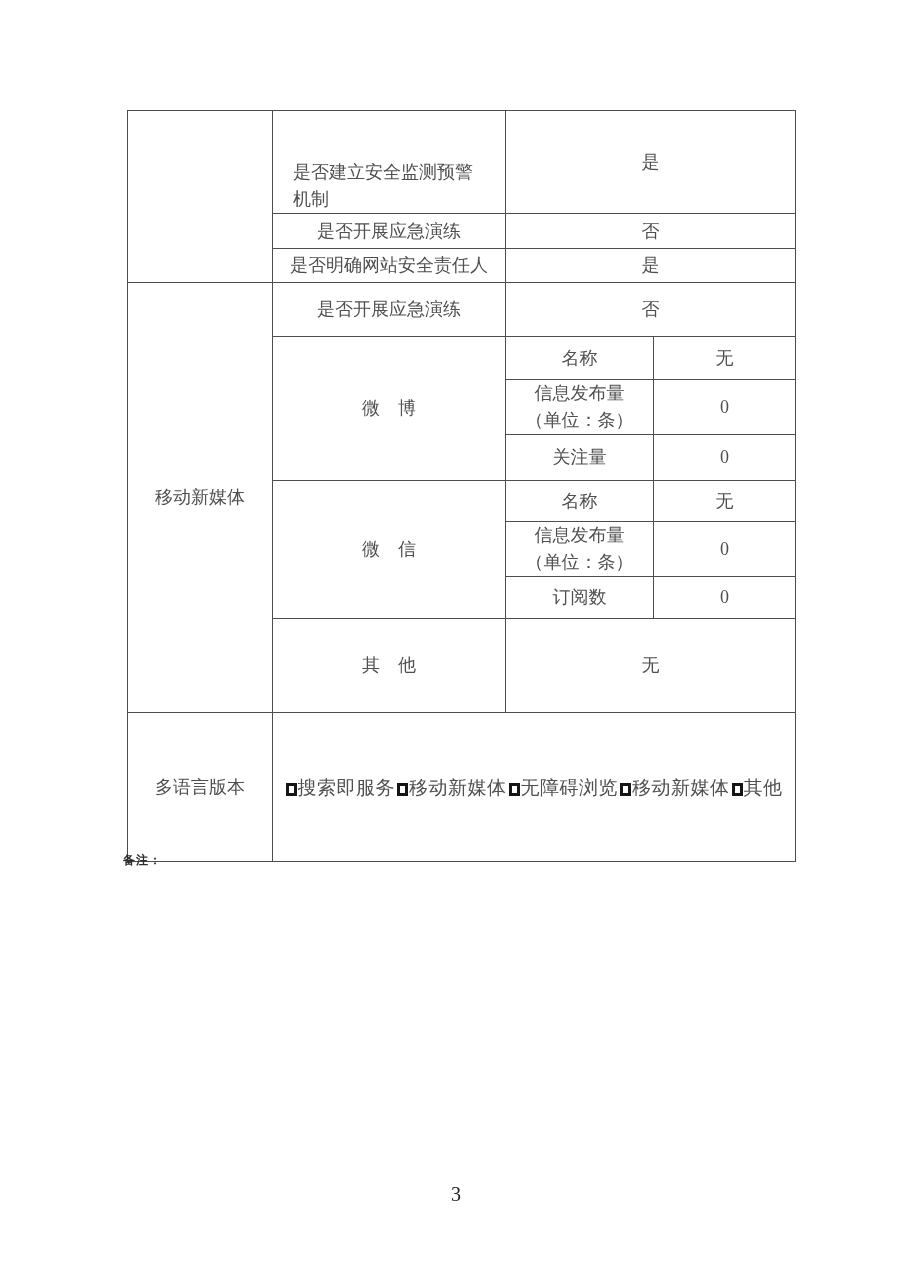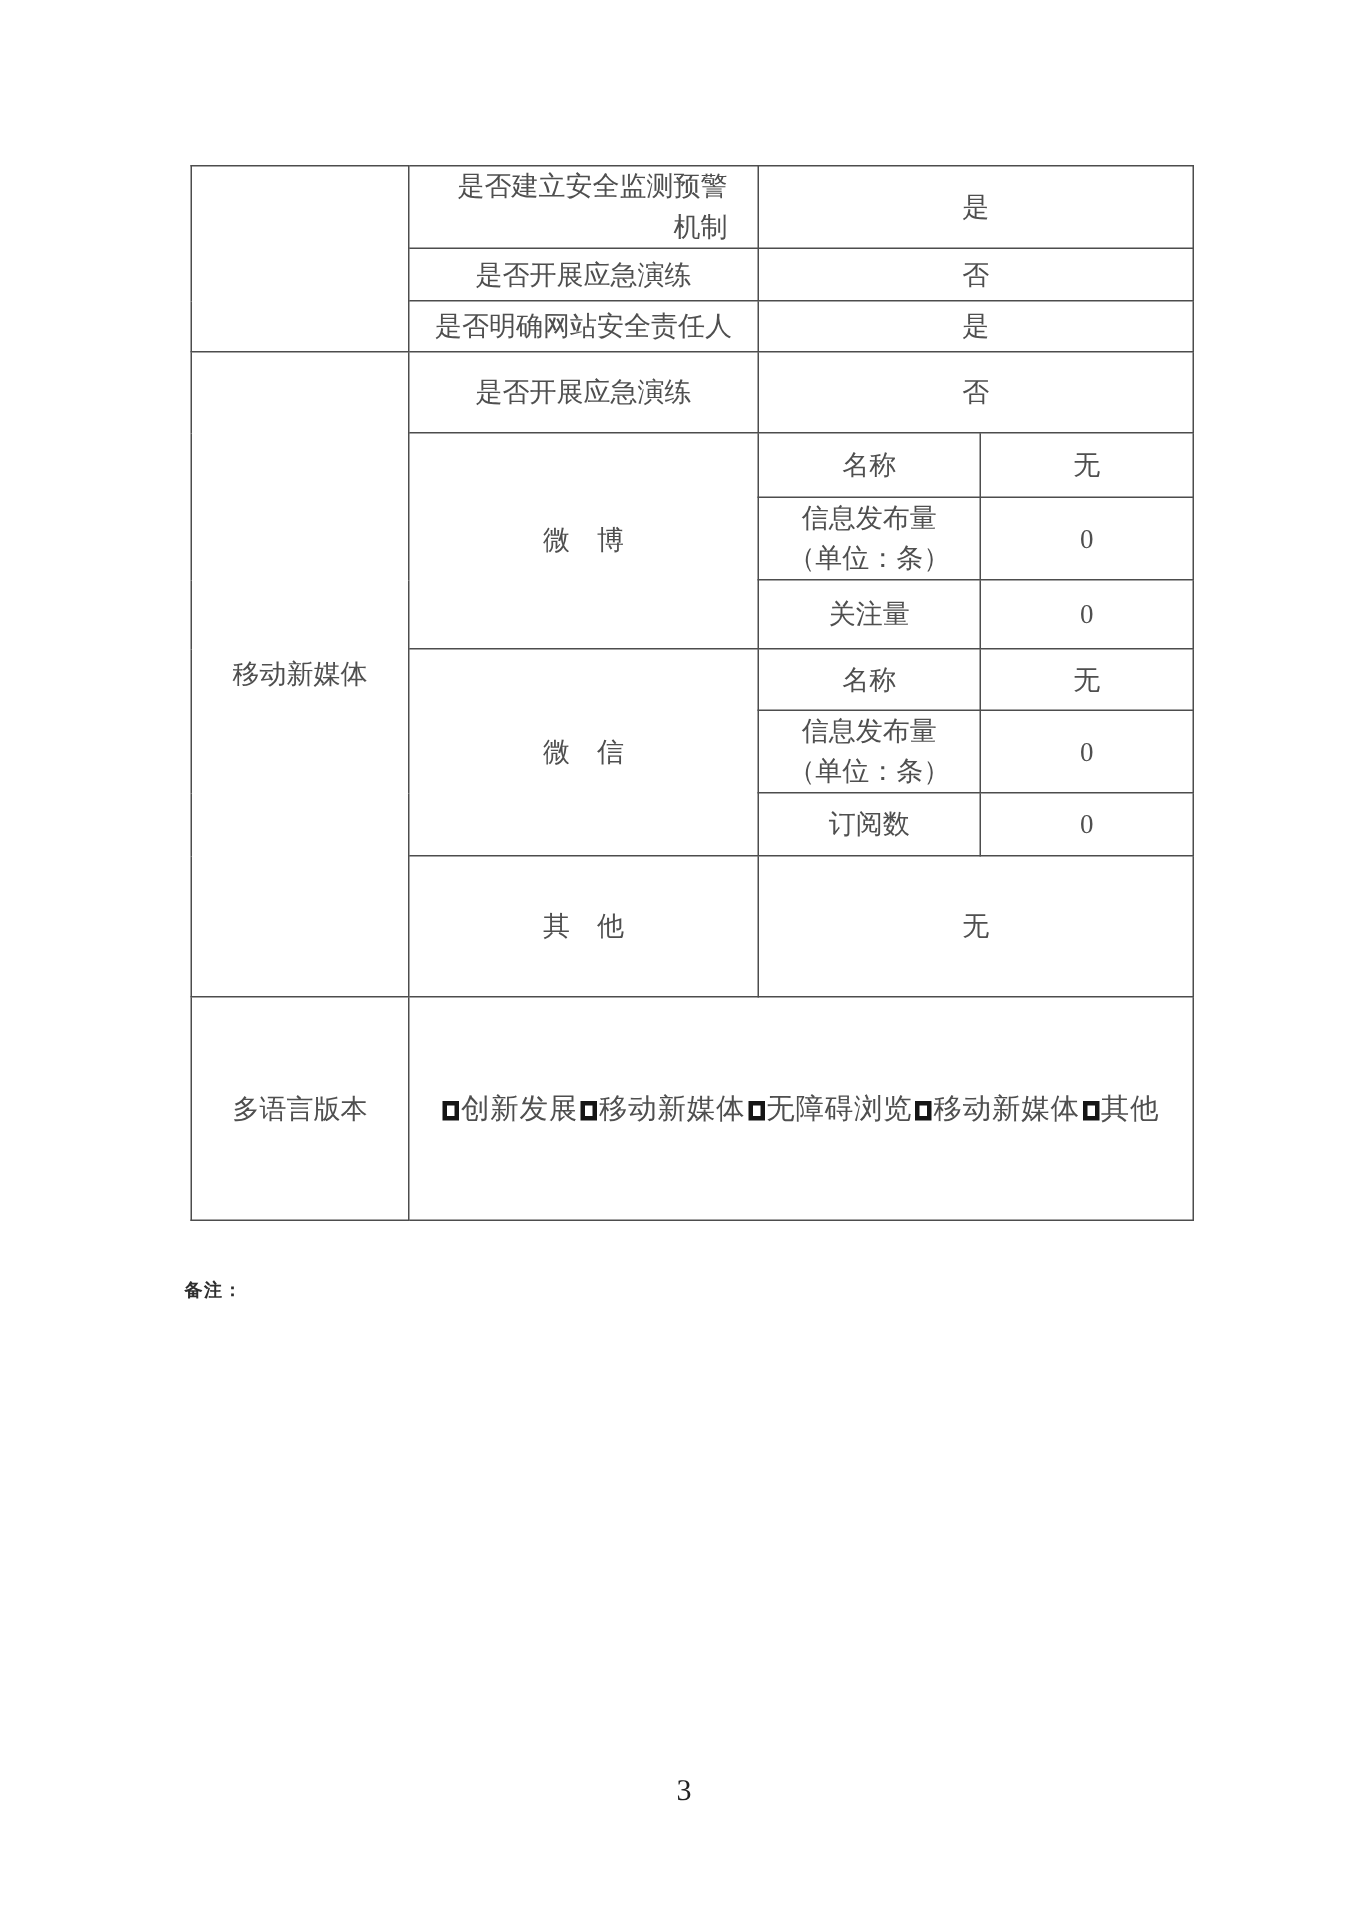--- a/index.html
+++ b/index.html
@@ -41,21 +41,22 @@
   tr.rh46  { height: 46px; }
   tr.rh41  { height: 41px; }
   tr.rh53  { height: 53px; }
   tr.rh42  { height: 42px; }
   tr.rh99  { height: 94px; }
   tr.rh149 { height: 149px; }
 
   .wrap-10 {
     display: inline-block;
     max-width: 192px;
-    text-align: right;
+    text-align: left;
+    margin-top: 48px;
   }
   .pre-line {
     white-space: pre-line;
   }
   
   .cb-line {
     font-size: 19px;
     white-space: nowrap;
     letter-spacing: 0.5px;
   }
@@ -160,21 +161,21 @@
 
     <tr class="rh99">
       <td>其　他</td>
       <td colspan="2">无</td>
     </tr>
 
     <tr class="rh149">
       <td>多语言版本</td>
       <td colspan="3">
         <div class="cb-line">
-          <span class="cb-item"><span class="cb-box"></span><span>创新发展</span></span><span class="cb-item"><span class="cb-box"></span><span>移动新媒体</span></span><span class="cb-item"><span class="cb-box"></span><span>无障碍浏览</span></span><span class="cb-item"><span class="cb-box"></span><span>移动新媒体</span></span><span class="cb-item"><span class="cb-box"></span><span>其他</span></span>
+          <span class="cb-item"><span class="cb-box"></span><span>搜索即服务</span></span><span class="cb-item"><span class="cb-box"></span><span>移动新媒体</span></span><span class="cb-item"><span class="cb-box"></span><span>无障碍浏览</span></span><span class="cb-item"><span class="cb-box"></span><span>移动新媒体</span></span><span class="cb-item"><span class="cb-box"></span><span>其他</span></span>
         </div>
       </td>
     </tr>
   </tbody>
 </table>
 
 <div class="notes-label">备注：</div>
 
 <div class="page-number">3</div>
 

